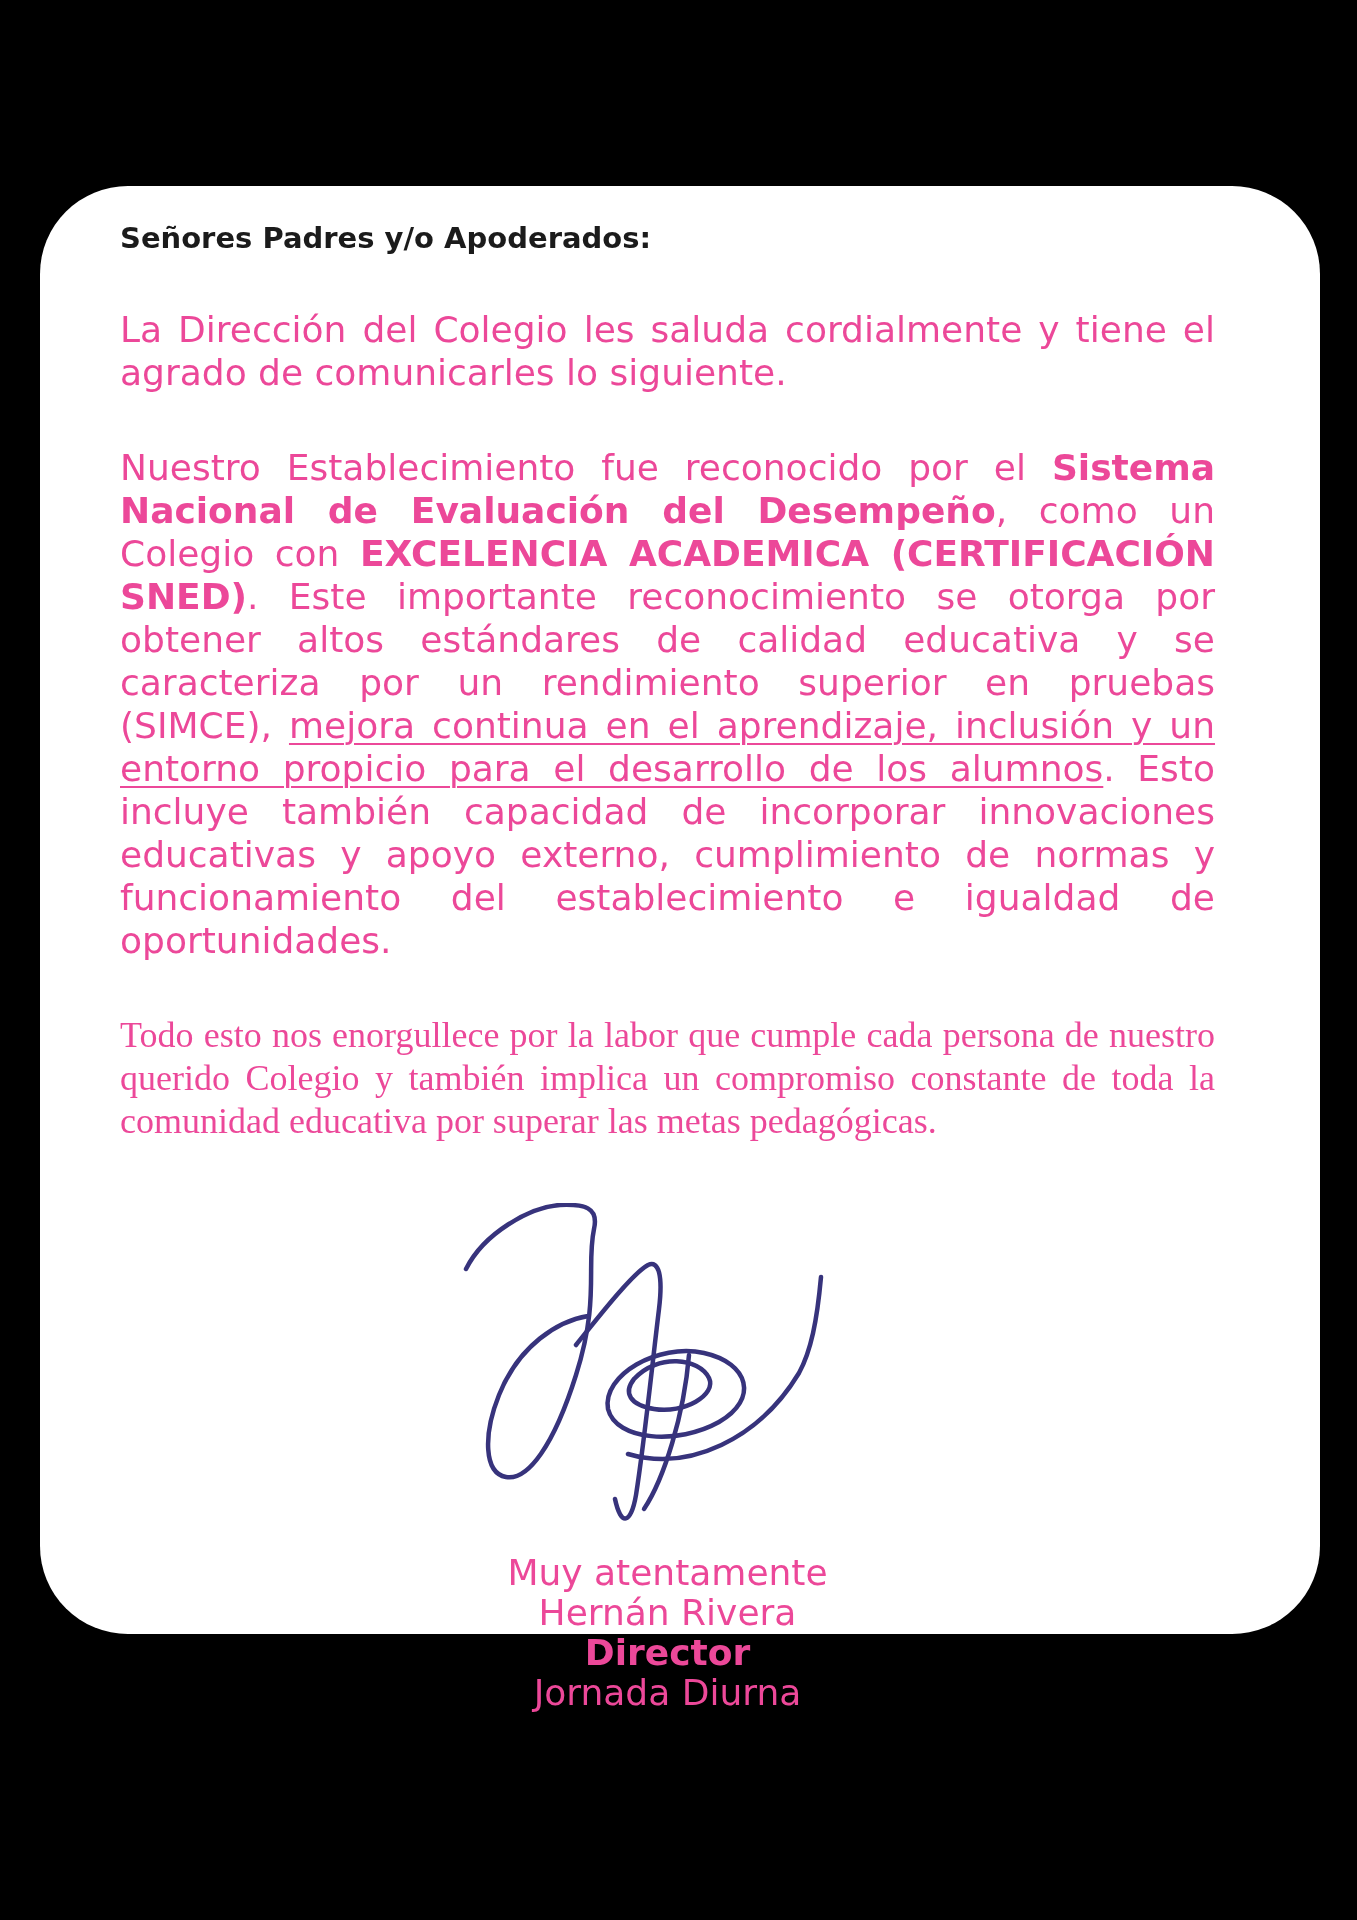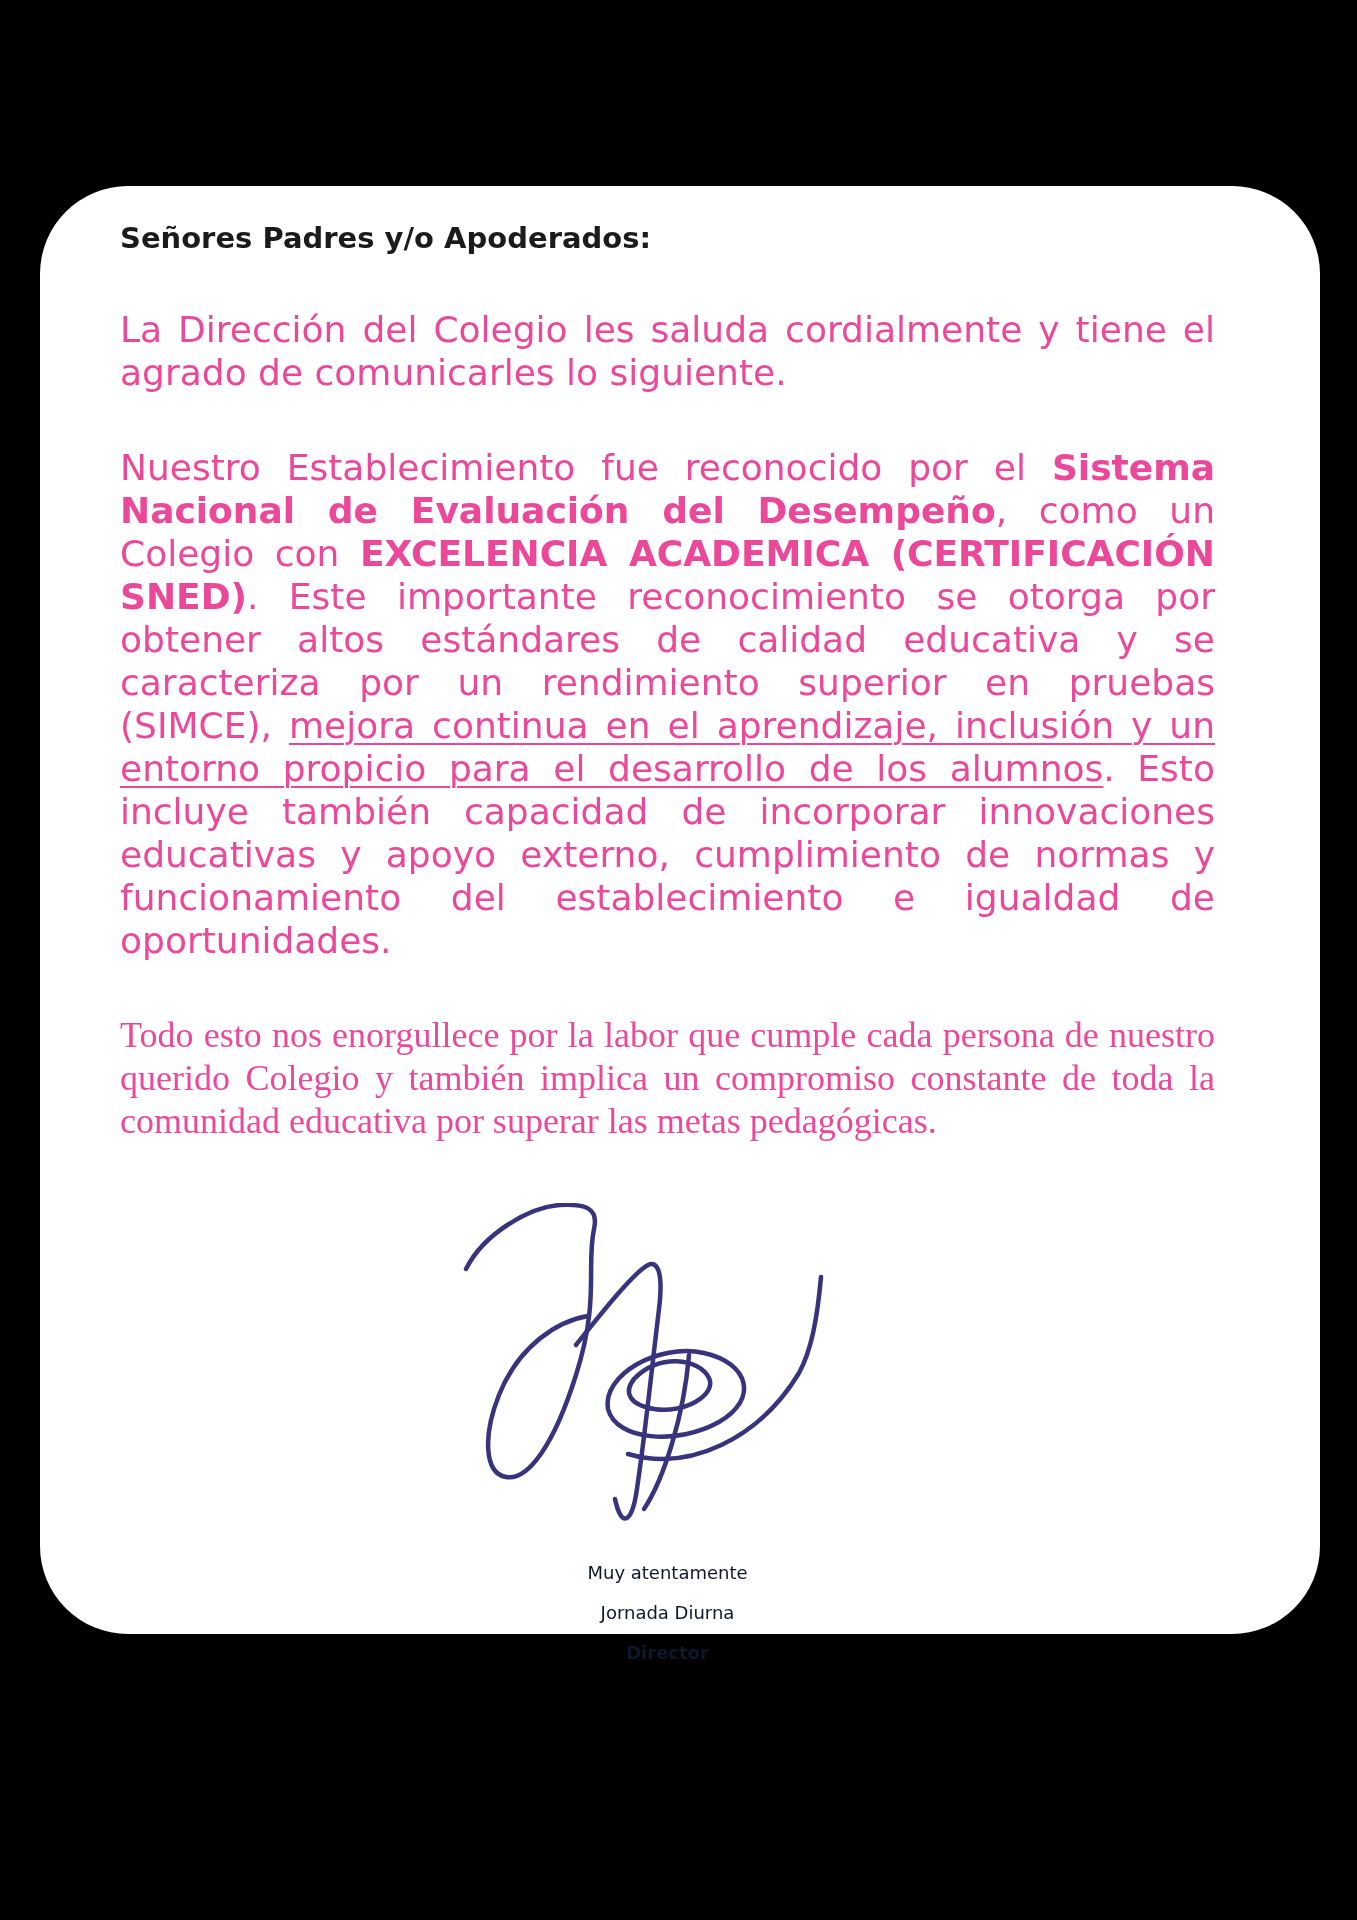--- a/index.html
+++ b/index.html
@@ -53,22 +53,22 @@
     margin-top: 60px;
     height: 336px;
     display: flex;
     justify-content: center;
   }
   .signature-block svg {
     transform: translateX(-22px);
   }
   .closing {
     text-align: center;
-    font-size: 18px;
-    color: #0f172a;
+    font-size: 36px;
+    color: #ec4899;
     line-height: 40px;
     margin-top: 14px;
   }
   .closing .line { display: block; }
   .closing .line.bold { font-weight: bold; }
 </style>
 </head>
 <body>
 
 <div class="letter-card">
@@ -100,17 +100,18 @@
 
         <path d="M 231,152 C 226,212 206,276 186,306"></path>
 
         <path d="M 170,251 C 231,269 301,236 341,170 C 353,148 359,118 363,74"></path>
       </g>
     </svg>
   </div>
 
   <div class="closing">
     <span class="line">Muy atentamente</span>
+    <span class="line">Hernán Rivera</span>
+    <span class="line bold">Director</span>
     <span class="line">Jornada Diurna</span>
-    <span class="line bold">Director</span>
   </div>
 
 </div>
 
 </body></html>

